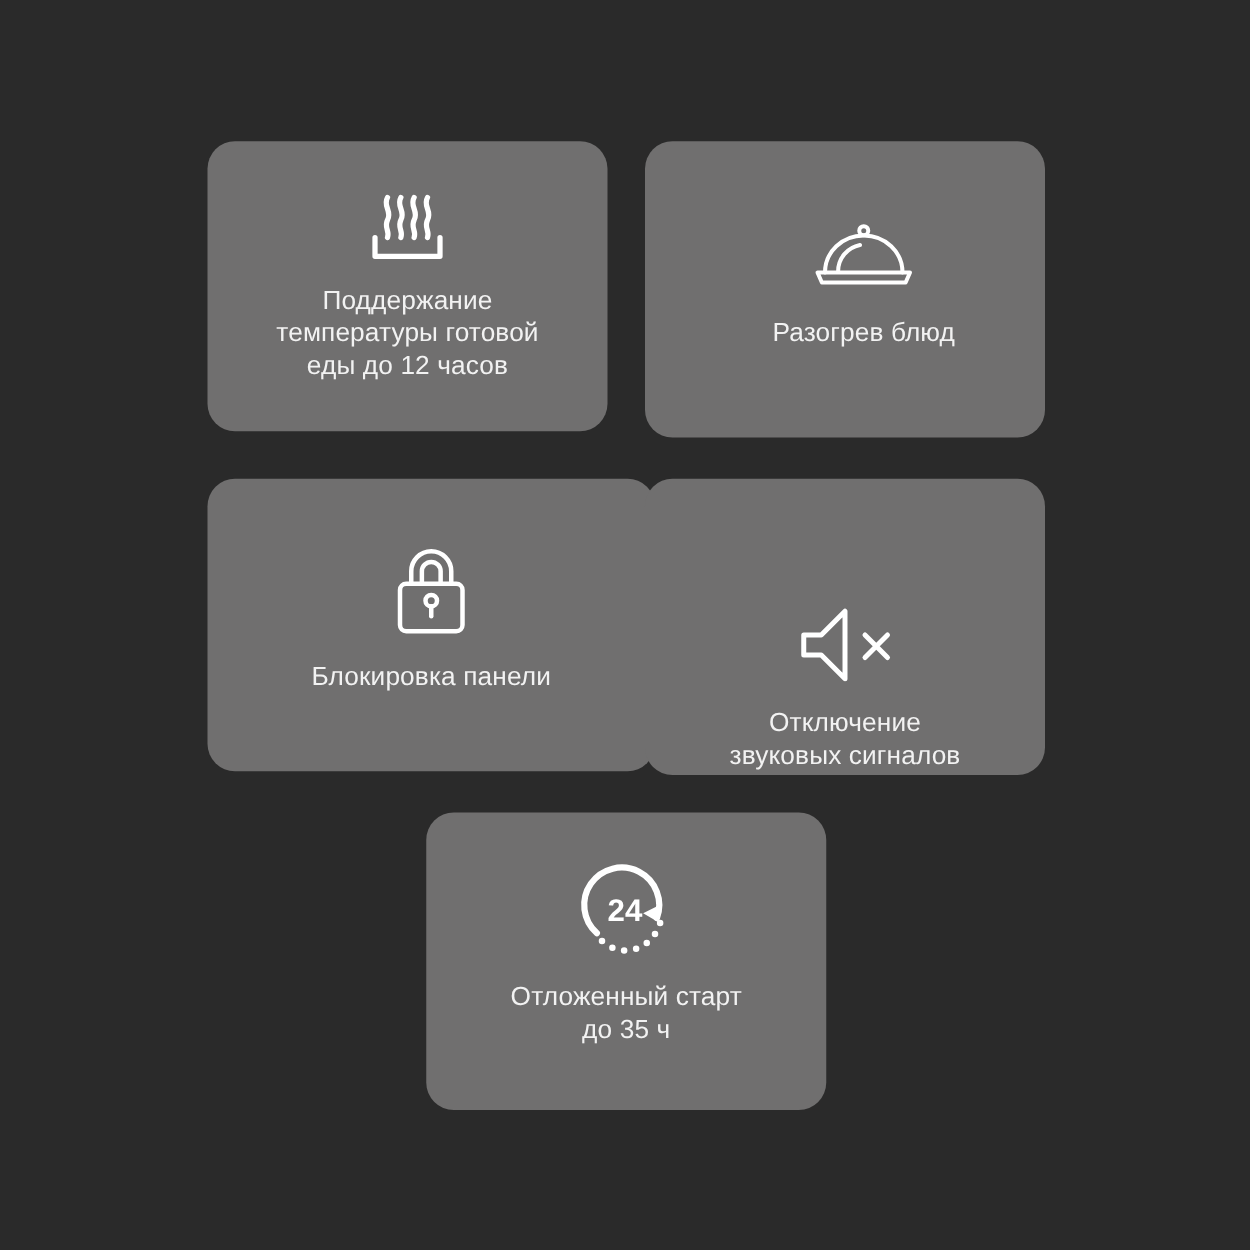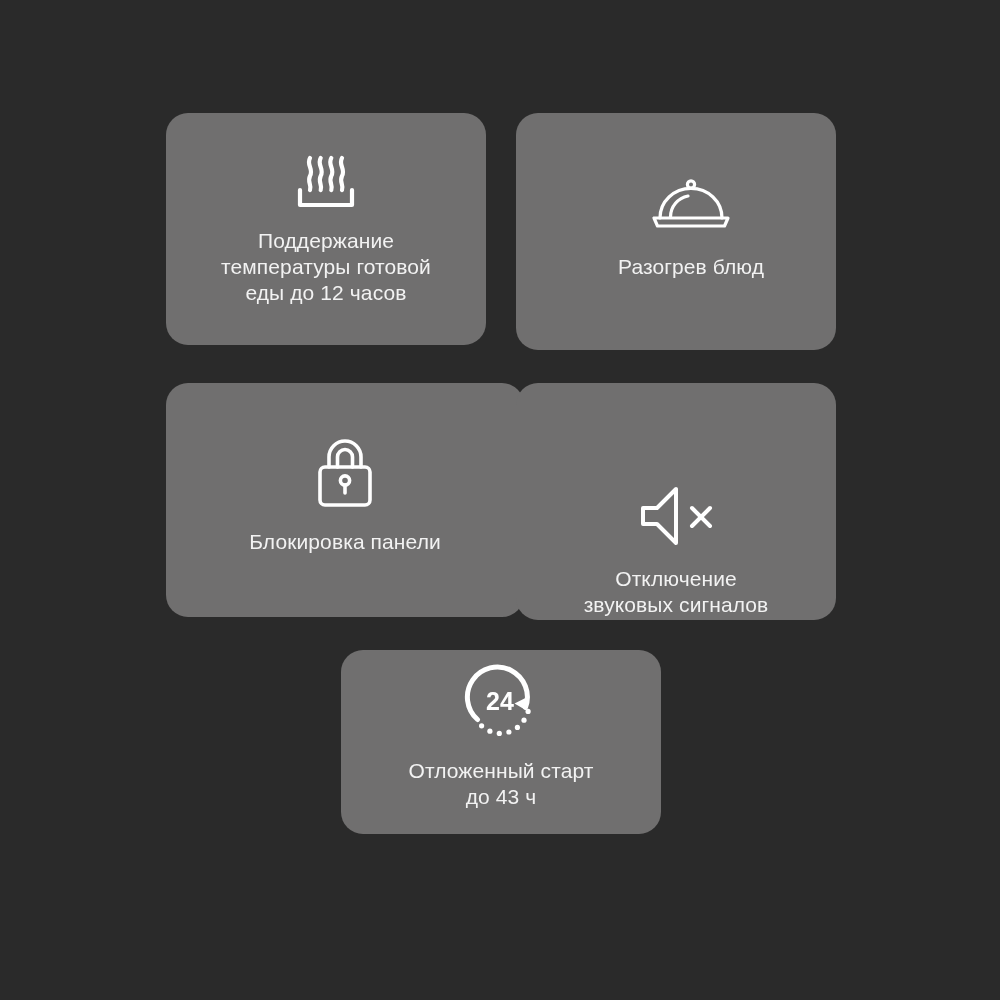--- a/index.html
+++ b/index.html
@@ -31,21 +31,21 @@
     justify-content: center;
     box-sizing: border-box;
   }
   
   .card-1 { left: 166px;  top: 113px; width: 320px; height: 232px; }
   .card-2 { left: 516px;  top: 113px; width: 320px; height: 237px; }
   
   .card-3 { left: 166px;  top: 383px; width: 358px; height: 234px; }
   .card-4 { left: 516px;  top: 383px; width: 320px; height: 237px; justify-content: flex-end; }
   
-  .card-5 { left: 341px;  top: 650px; width: 320px; height: 184px; justify-content: center; }
+  .card-5 { left: 341px;  top: 650px; width: 320px; height: 238px; justify-content: center; }
 
   .card-inner {
     display: flex;
     flex-direction: column;
     align-items: center;
     width: 100%;
   }
   .icon-wrap {
     display: flex;
     align-items: center;
@@ -154,17 +154,17 @@
             <circle cx="38.3" cy="71.4" r="2.6"></circle>
             <circle cx="47.9" cy="70.0" r="2.6"></circle>
             <circle cx="56.4" cy="65.4" r="2.6"></circle>
             <circle cx="63.0" cy="58.2" r="2.6"></circle>
             <circle cx="67.1" cy="49.4" r="2.6"></circle>
           </g>
           <text x="39" y="47.5" text-anchor="middle" fill="#ffffff" font-family="Liberation Sans, sans-serif" font-size="25" font-weight="bold">24</text>
         </svg>
       </span>
       <div class="card-label">Отложенный старт
-до 43 ч</div>
+до 35 ч</div>
     </div>
   </div>
 
 </div>
 
 </body></html>

